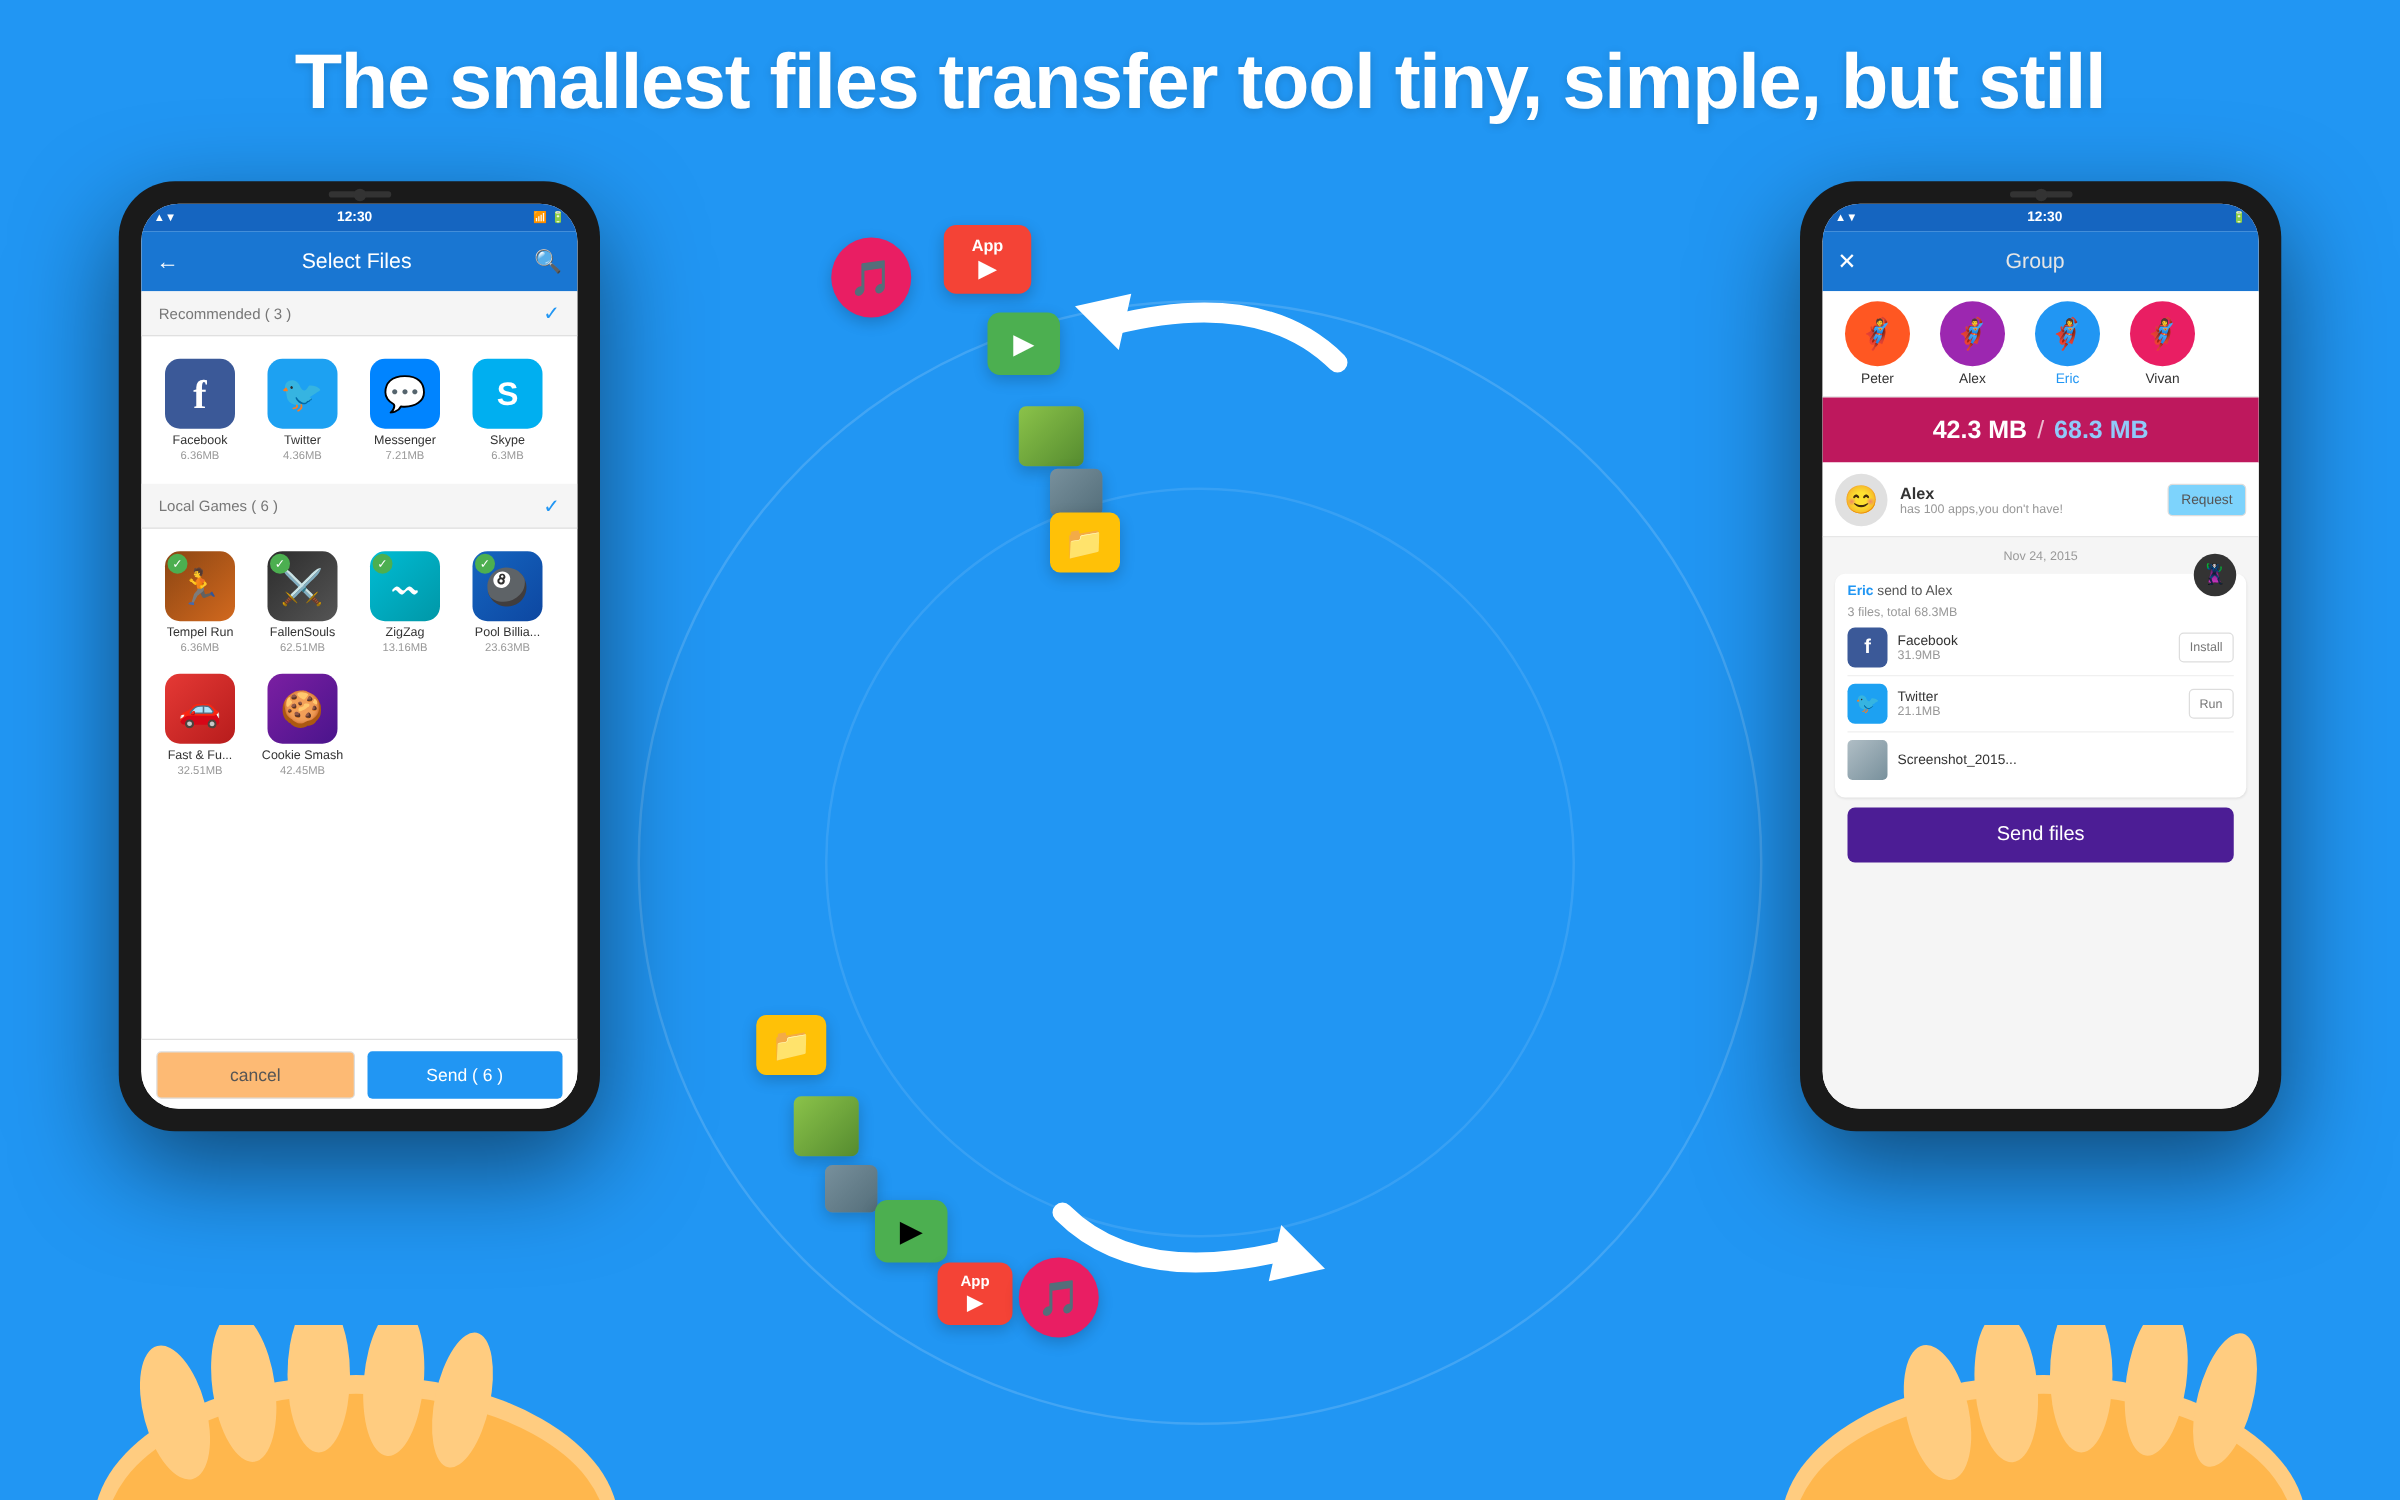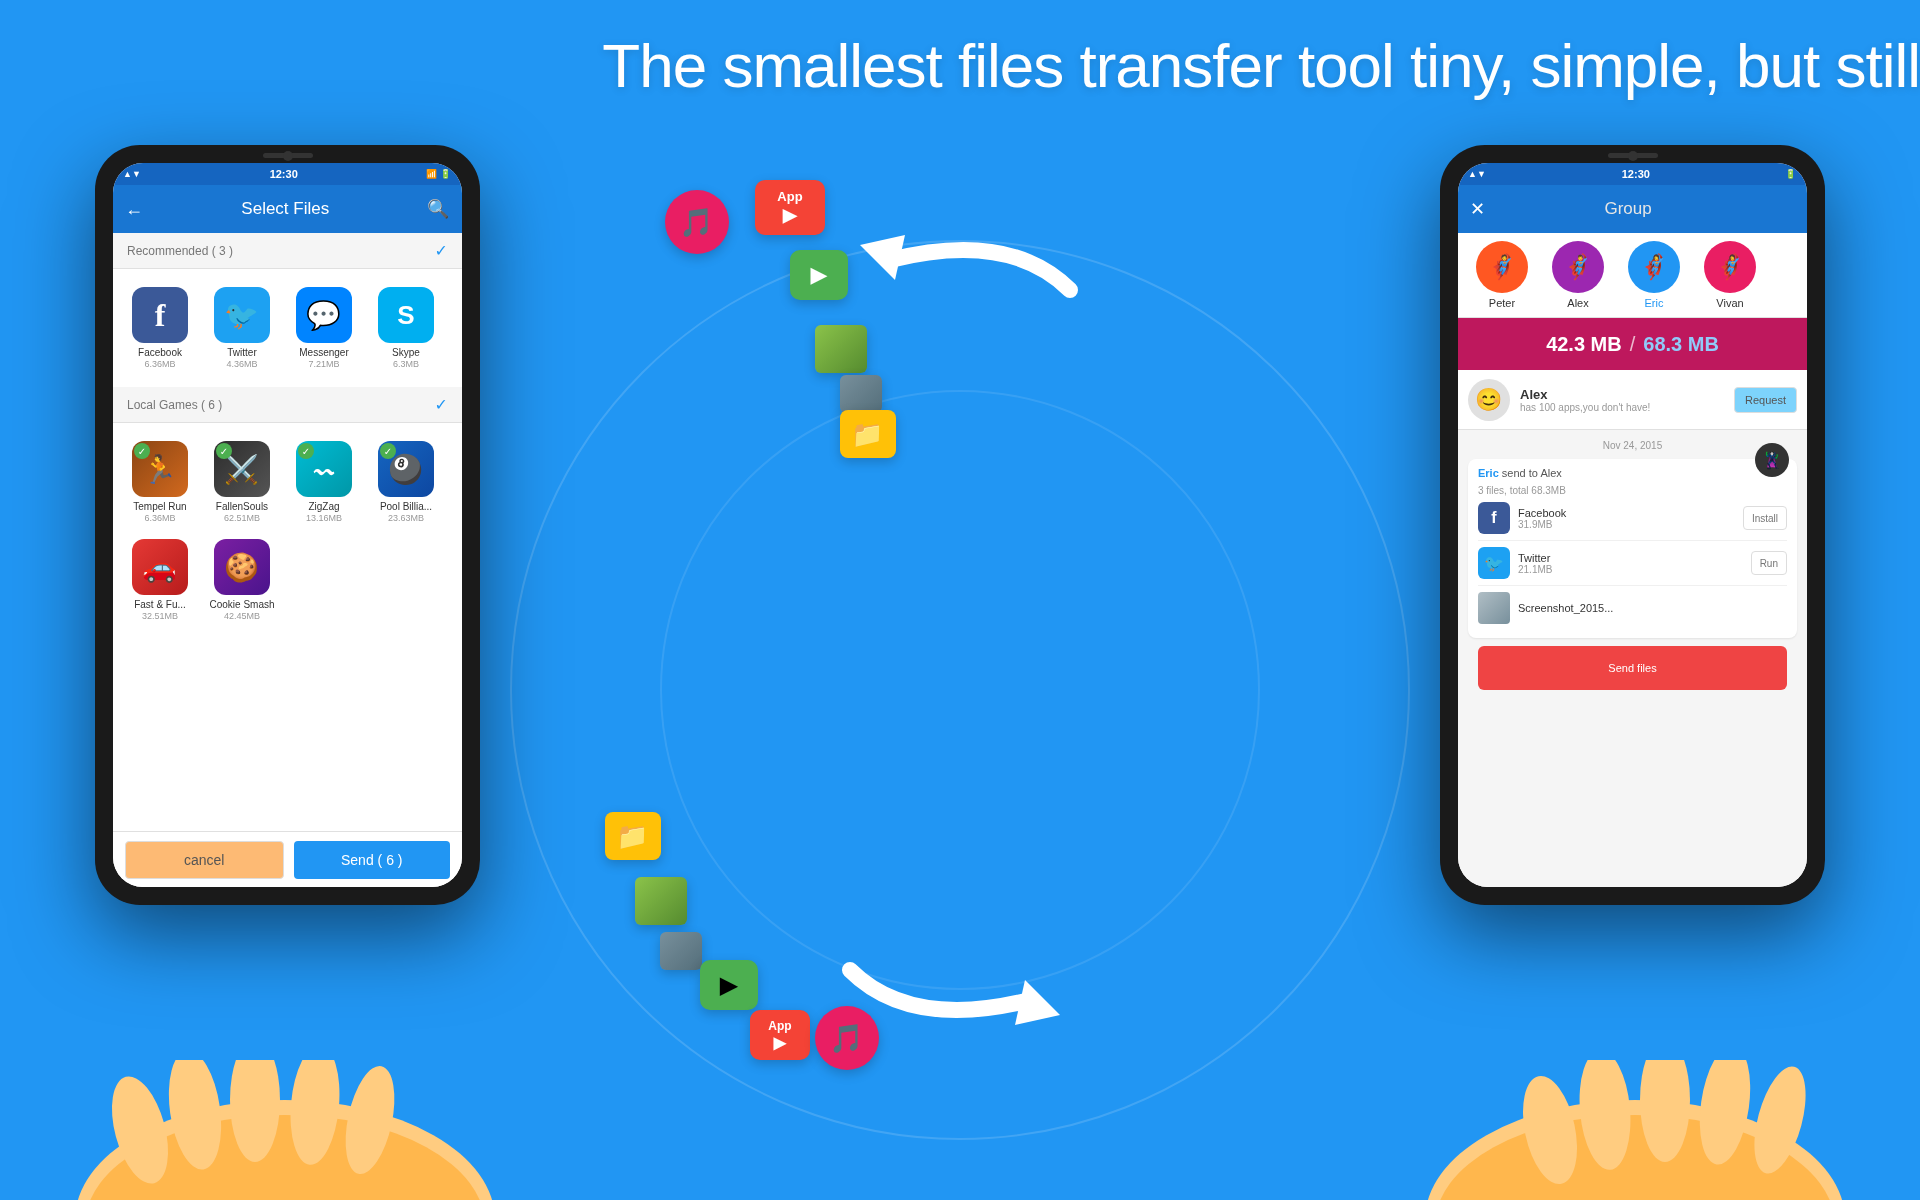--- a/index.html
+++ b/index.html
@@ -32,24 +32,24 @@
       top: 50%;
       left: 50%;
       transform: translate(-50%, -35%);
     }
 
     
     .title {
       position: absolute;
       top: 30px;
       left: 0; right: 0;
-      text-align: right;
+      text-align: center;
       color: white;
       font-size: 62px;
-      font-weight: 400;
+      font-weight: 700;
       letter-spacing: -1px;
       text-shadow: 0 2px 8px rgba(0,0,0,0.15);
     }
 
     
     .phone-left {
       position: absolute;
       left: 95px;
       top: 145px;
       width: 385px;
@@ -431,28 +431,28 @@
     .screenshot-thumb {
       width: 32px;
       height: 32px;
       border-radius: 4px;
       background: linear-gradient(135deg, #b0bec5, #78909c);
     }
 
     
     .btn-send-files {
       height: 44px;
-      background: #ef4444;
+      background: #4c1d95;
       margin: 8px 10px;
       border-radius: 6px;
       display: flex;
       align-items: center;
       justify-content: center;
       color: white;
-      font-size: 11px;
+      font-size: 16px;
       font-weight: 500;
     }
 
     
     .middle-section {
       position: absolute;
       left: 485px;
       right: 485px;
       top: 160px;
       bottom: 100px;

